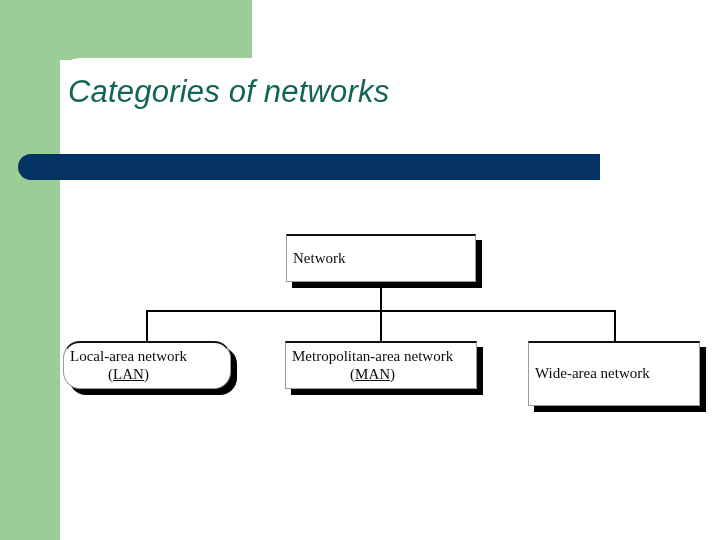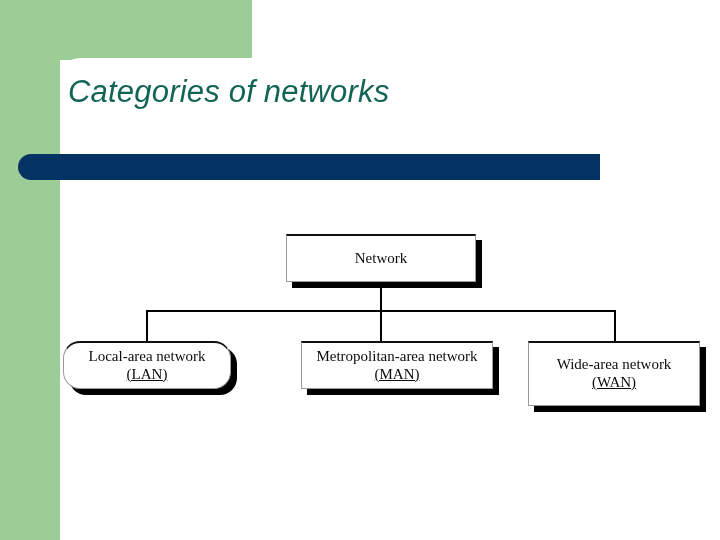--- a/index.html
+++ b/index.html
@@ -92,36 +92,36 @@
     position: absolute;
     box-sizing: border-box;
     background: #ffffff;
     border-top: 2px solid #111111;
     border-left: 1px solid #9a9a9a;
     border-right: 1px solid #9a9a9a;
     border-bottom: 1px solid #9a9a9a;
     box-shadow: 6px 6px 0 0 #000000;
     display: flex;
     align-items: center;
-    justify-content: center;
+    justify-content: flex-start;
     text-align: center;
     font-family: "Liberation Serif", serif;
     font-size: 15px;
     color: #0b0b0b;
     line-height: 1.18;
   }
   .node .label {
     display: block;
     padding: 0 6px;
   }
   .node .line2 { display: block; text-decoration: underline; }
 
   #node-network { left: 286px; top: 234px; width: 190px; height: 48px; }
   #node-lan     { left: 63px;  top: 341px; width: 168px; height: 48px; border-radius: 17px; }
-  #node-man     { left: 285px; top: 341px; width: 192px; height: 48px; margin-left: 16px; }
+  #node-man     { left: 285px; top: 341px; width: 192px; height: 48px; }
   #node-wan     { left: 528px; top: 341px; width: 172px; height: 65px; }
 </style>
 </head>
 <body>
 
 <div id="slide">
 
   <div class="green-strip"></div>
   <div class="green-top"></div>
   <div class="white-panel"></div>
@@ -154,18 +154,17 @@
     <div class="node" id="node-man">
       <span class="label">
         <span>Metropolitan-area network</span>
         <span class="line2">(MAN)</span>
       </span>
     </div>
 
     <div class="node" id="node-wan">
       <span class="label">
         <span>Wide-area network</span>
-        <span class="line2">(WAN)</span>
       </span>
     </div>
 
   </div>
 </div>
 
 </body></html>

